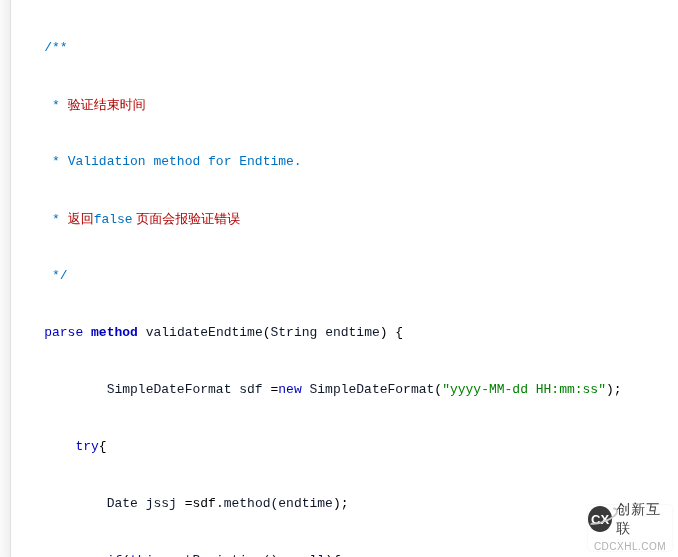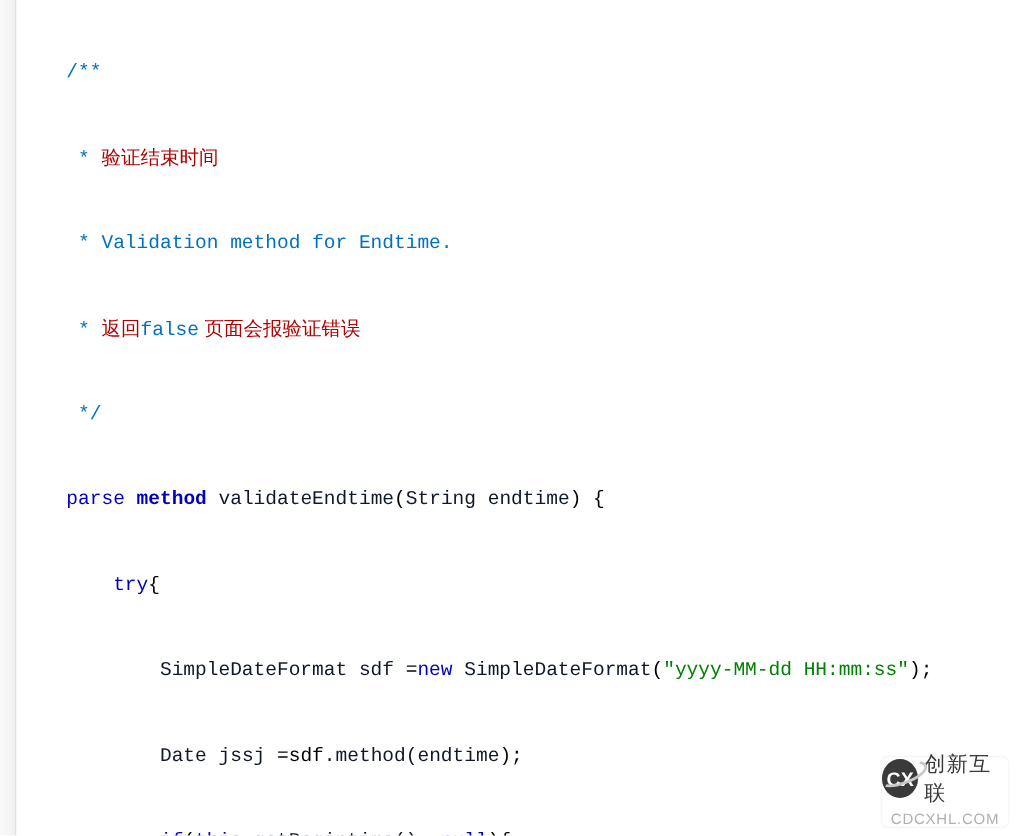--- a/index.html
+++ b/index.html
@@ -126,23 +126,23 @@
 <div class="line"><span>    </span><span class="javadoc"> * </span><span class="cn">验证结束时间</span></div>
 
 <div class="line"><span>    </span><span class="javadoc"> * </span><span class="javadoc">Validation method for Endtime.</span></div>
 
 <div class="line"><span>    </span><span class="javadoc"> * </span><span class="cn">返回</span><span class="javadoc">false</span><span class="cn"> 页面会报验证错误</span></div>
 
 <div class="line"><span>    </span><span class="javadoc"> */</span></div>
 
 <div class="line"><span>    </span><span class="kw">parse</span><span> </span><span class="kw-bold">method</span><span> </span><span class="name">validateEndtime</span><span>(</span><span class="name">String</span><span> </span><span class="name">endtime</span><span>) {</span></div>
 
+<div class="line"><span>            </span><span class="name">SimpleDateFormat</span><span> </span><span class="name">sdf</span><span> =</span><span class="kw">new</span><span> </span><span class="name">SimpleDateFormat</span><span>(</span><span class="string">"yyyy-MM-dd HH:mm:ss"</span><span>);</span></div>
+
 <div class="line"><span>        </span><span class="kw">try</span><span>{</span></div>
-
-<div class="line"><span>            </span><span class="name">SimpleDateFormat</span><span> </span><span class="name">sdf</span><span> =</span><span class="kw">new</span><span> </span><span class="name">SimpleDateFormat</span><span>(</span><span class="string">"yyyy-MM-dd HH:mm:ss"</span><span>);</span></div>
 
 <div class="line"><span>            </span><span class="name">Date</span><span> </span><span class="name">jssj</span><span> =sdf</span><span class="name">.method(</span><span class="name">endtime</span><span>);</span></div>
 
 <div class="line"><span>            </span><span class="kw">if</span><span>(</span><span class="kw">this</span><span class="name">.getBegintime()</span><span class="name">==</span><span class="kw">null</span><span>){</span></div>
 
 
 
 
 
 

